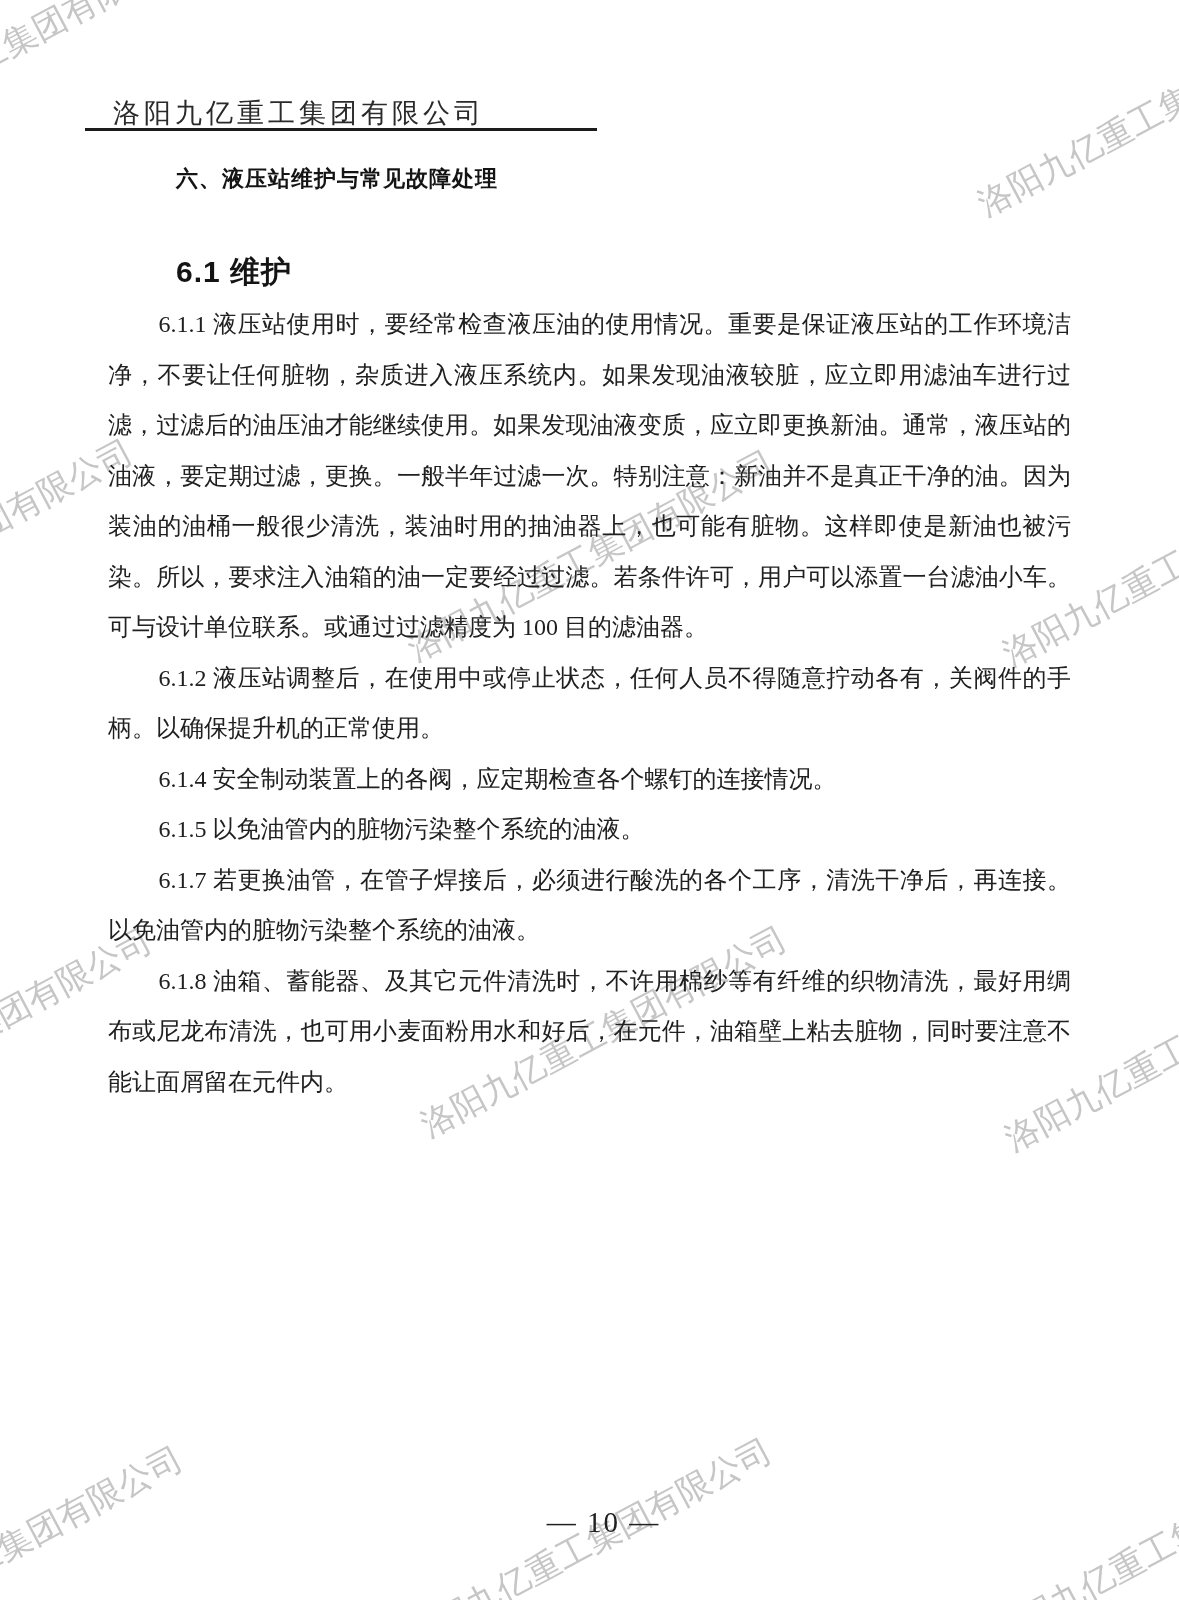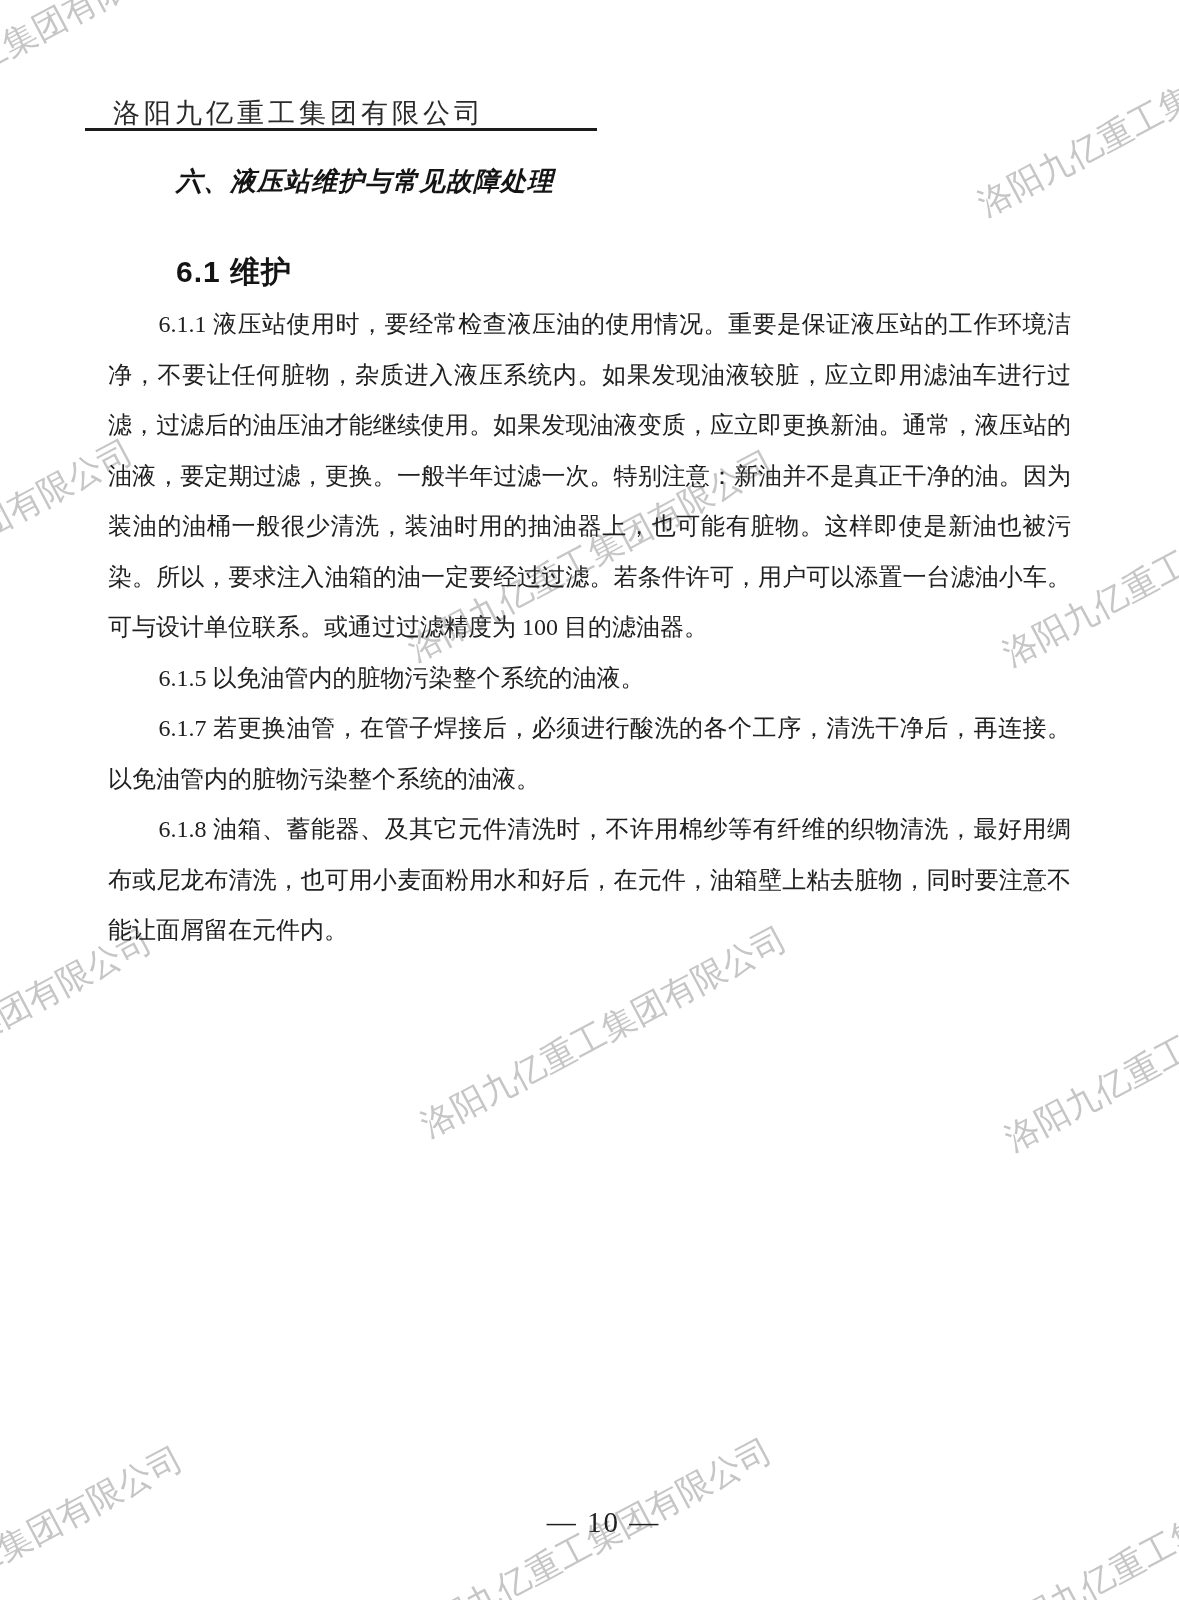--- a/index.html
+++ b/index.html
@@ -36,24 +36,23 @@
     width:512px;height:3px;
     background:#1c1c1c;
   }
   
   .chapter-title{
     position:absolute;
     left:176px;top:164px;
     margin:0;
     font-family:"Liberation Sans","DejaVu Sans",sans-serif;
     font-weight:bold;
-    font-size:26px;
+    font-size:22px;
     letter-spacing:1px;
     color:#141414;
-    font-style:italic;
   }
   .section-heading{
     position:absolute;
     left:176px;top:252px;
     margin:0;
     font-family:"Liberation Sans","DejaVu Sans",sans-serif;
     font-weight:bold;
     font-size:30px;
     letter-spacing:1px;
     color:#141414;
@@ -106,20 +105,22 @@
   <div>
     <div class="company">洛阳九亿重工集团有限公司</div>
     <div class="header-rule"></div>
   </div>
 
   <h1 class="chapter-title">六、液压站维护与常见故障处理</h1>
   <h2 class="section-heading">6.1 维护</h2>
 
   <div class="body-text">
     <p>6.1.1 液压站使用时，要经常检查液压油的使用情况。重要是保证液压站的工作环境洁净，不要让任何脏物，杂质进入液压系统内。如果发现油液较脏，应立即用滤油车进行过滤，过滤后的油压油才能继续使用。如果发现油液变质，应立即更换新油。通常，液压站的油液，要定期过滤，更换。一般半年过滤一次。特别注意：新油并不是真正干净的油。因为装油的油桶一般很少清洗，装油时用的抽油器上，也可能有脏物。这样即使是新油也被污染。所以，要求注入油箱的油一定要经过过滤。若条件许可，用户可以添置一台滤油小车。可与设计单位联系。或通过过滤精度为 100 目的滤油器。</p>
+    <p>6.1.2 液压站调整后，在使用中或停止状态，任何人员不得随意拧动各有，关阀件的手柄。以确保提升机的正常使用。</p>
+    <p>6.1.4 安全制动装置上的各阀，应定期检查各个螺钉的连接情况。</p>
     <p>6.1.5 以免油管内的脏物污染整个系统的油液。</p>
     <p>6.1.7 若更换油管，在管子焊接后，必须进行酸洗的各个工序，清洗干净后，再连接。以免油管内的脏物污染整个系统的油液。</p>
     <p>6.1.8 油箱、蓄能器、及其它元件清洗时，不许用棉纱等有纤维的织物清洗，最好用绸布或尼龙布清洗，也可用小麦面粉用水和好后，在元件，油箱壁上粘去脏物，同时要注意不能让面屑留在元件内。</p>
   </div>
 
   <div class="footer">
     <span>— 10 —</span>
   </div>
 
 </div>

